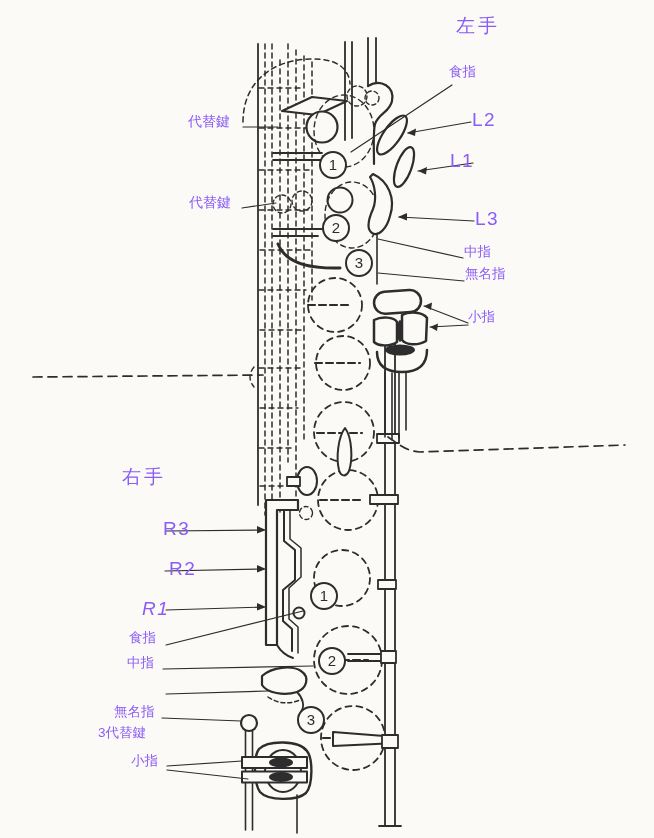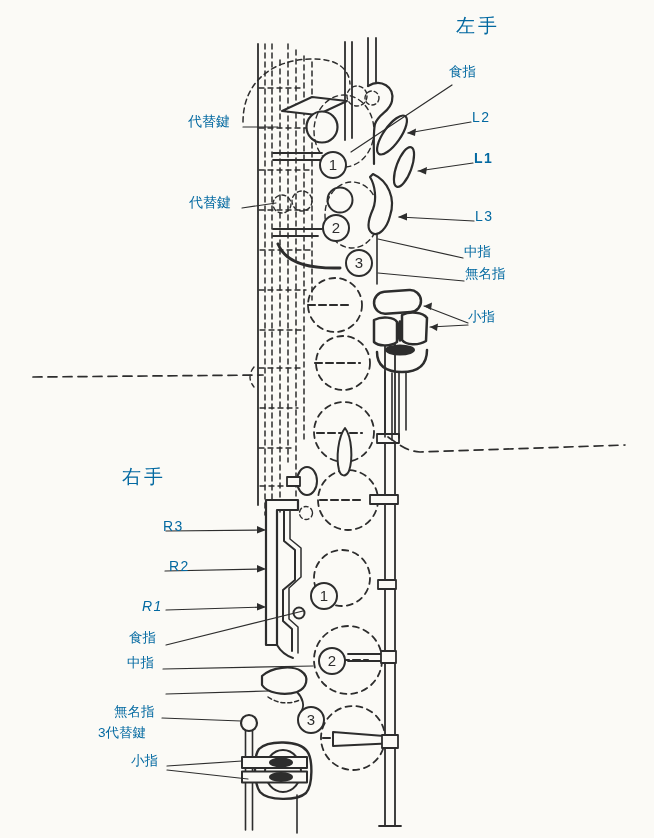--- a/index.html
+++ b/index.html
@@ -2,22 +2,22 @@
 <html><head>
 <meta charset="utf-8">
 <style>
   html,body{margin:0;padding:0;background:#e8e8e8;}
   .stage{
     position:relative;width:654px;height:838px;margin:0 auto;
     background:#fbfaf6;overflow:hidden;
     font-family:"Liberation Sans","DejaVu Sans",sans-serif;
   }
   .stage svg{position:absolute;left:0;top:0;}
-  .lbl{position:absolute;color:#0369a1;font-size:13.5px;white-space:nowrap;line-height:1.1;}
-  .lbl.latin{font-size:14px;letter-spacing:1.5px;}
+  .lbl{position:absolute;color:#8b5cf6;font-size:13.5px;white-space:nowrap;line-height:1.1;}
+  .lbl.latin{font-size:19px;letter-spacing:1.5px;}
   .lbl.title{font-size:19px;letter-spacing:3px;}
   .fcircle{
     position:absolute;width:24px;height:24px;border:2.6px solid #2d2d2d;border-radius:50%;
     background:#fbfaf6;color:#2d2d2d;font-size:15px;line-height:24px;text-align:center;
     font-family:"Liberation Sans",sans-serif;
   }
 </style>
 </head>
 <body>
 
@@ -161,21 +161,21 @@
     </g>
   </svg>
 
   <div class="lbl title" style="left:456px;top:16px;">左手</div>
   <div class="lbl title" style="left:122px;top:467px;">右手</div>
 
   <div class="lbl" style="left:188px;top:114px;font-size:14px;">代替鍵</div>
   <div class="lbl" style="left:189px;top:195px;font-size:14px;">代替鍵</div>
   <div class="lbl" style="left:449px;top:65px;">食指</div>
   <div class="lbl latin" style="left:472px;top:110px;">L2</div>
-  <div class="lbl latin" style="left:474px;top:151px;font-weight:bold;">L1</div>
+  <div class="lbl latin" style="left:450px;top:151px;">L1</div>
   <div class="lbl latin" style="left:475px;top:209px;">L3</div>
   <div class="lbl" style="left:464px;top:245px;">中指</div>
   <div class="lbl" style="left:465px;top:267px;">無名指</div>
   <div class="lbl" style="left:468px;top:310px;">小指</div>
 
   <div class="lbl latin" style="left:141px;top:519px;margin-left:22px;">R3</div>
   <div class="lbl latin" style="left:140px;top:559px;margin-left:29px;">R2</div>
   <div class="lbl latin" style="left:142px;top:599px;font-style:italic;">R1</div>
   <div class="lbl" style="left:129px;top:631px;">食指</div>
   <div class="lbl" style="left:127px;top:656px;">中指</div>

